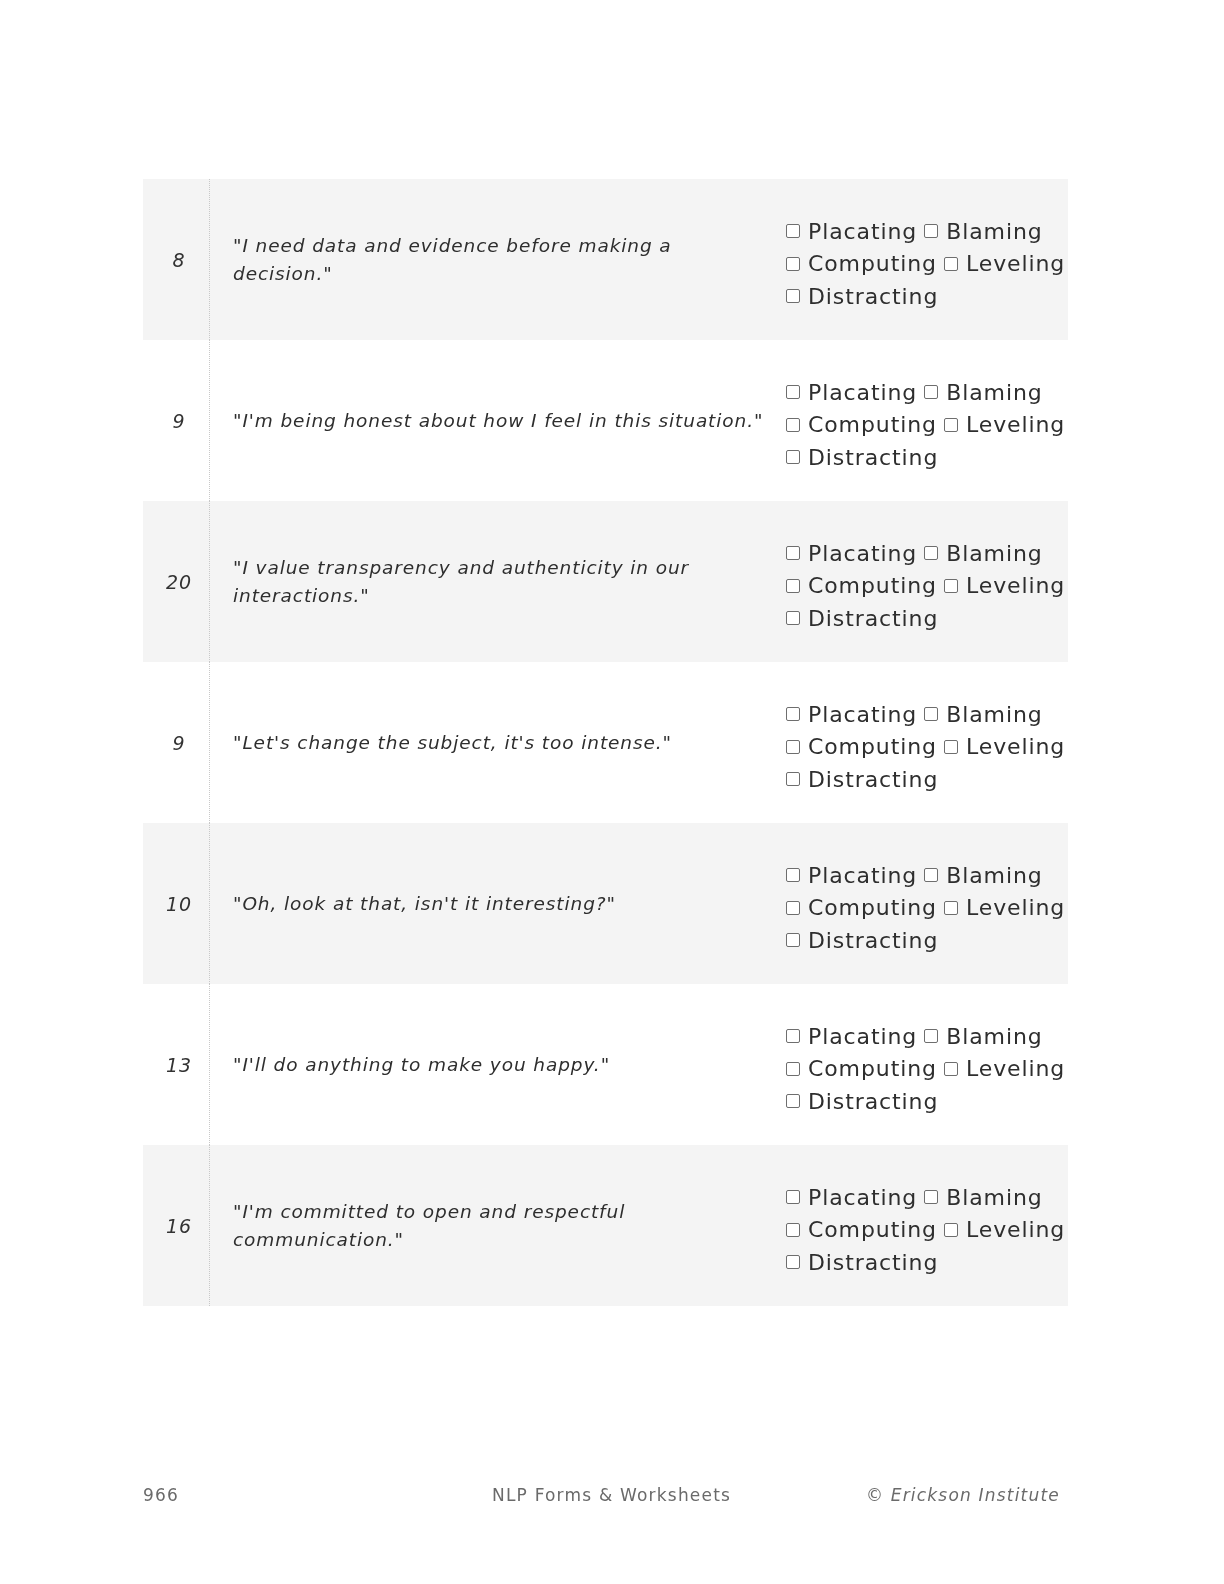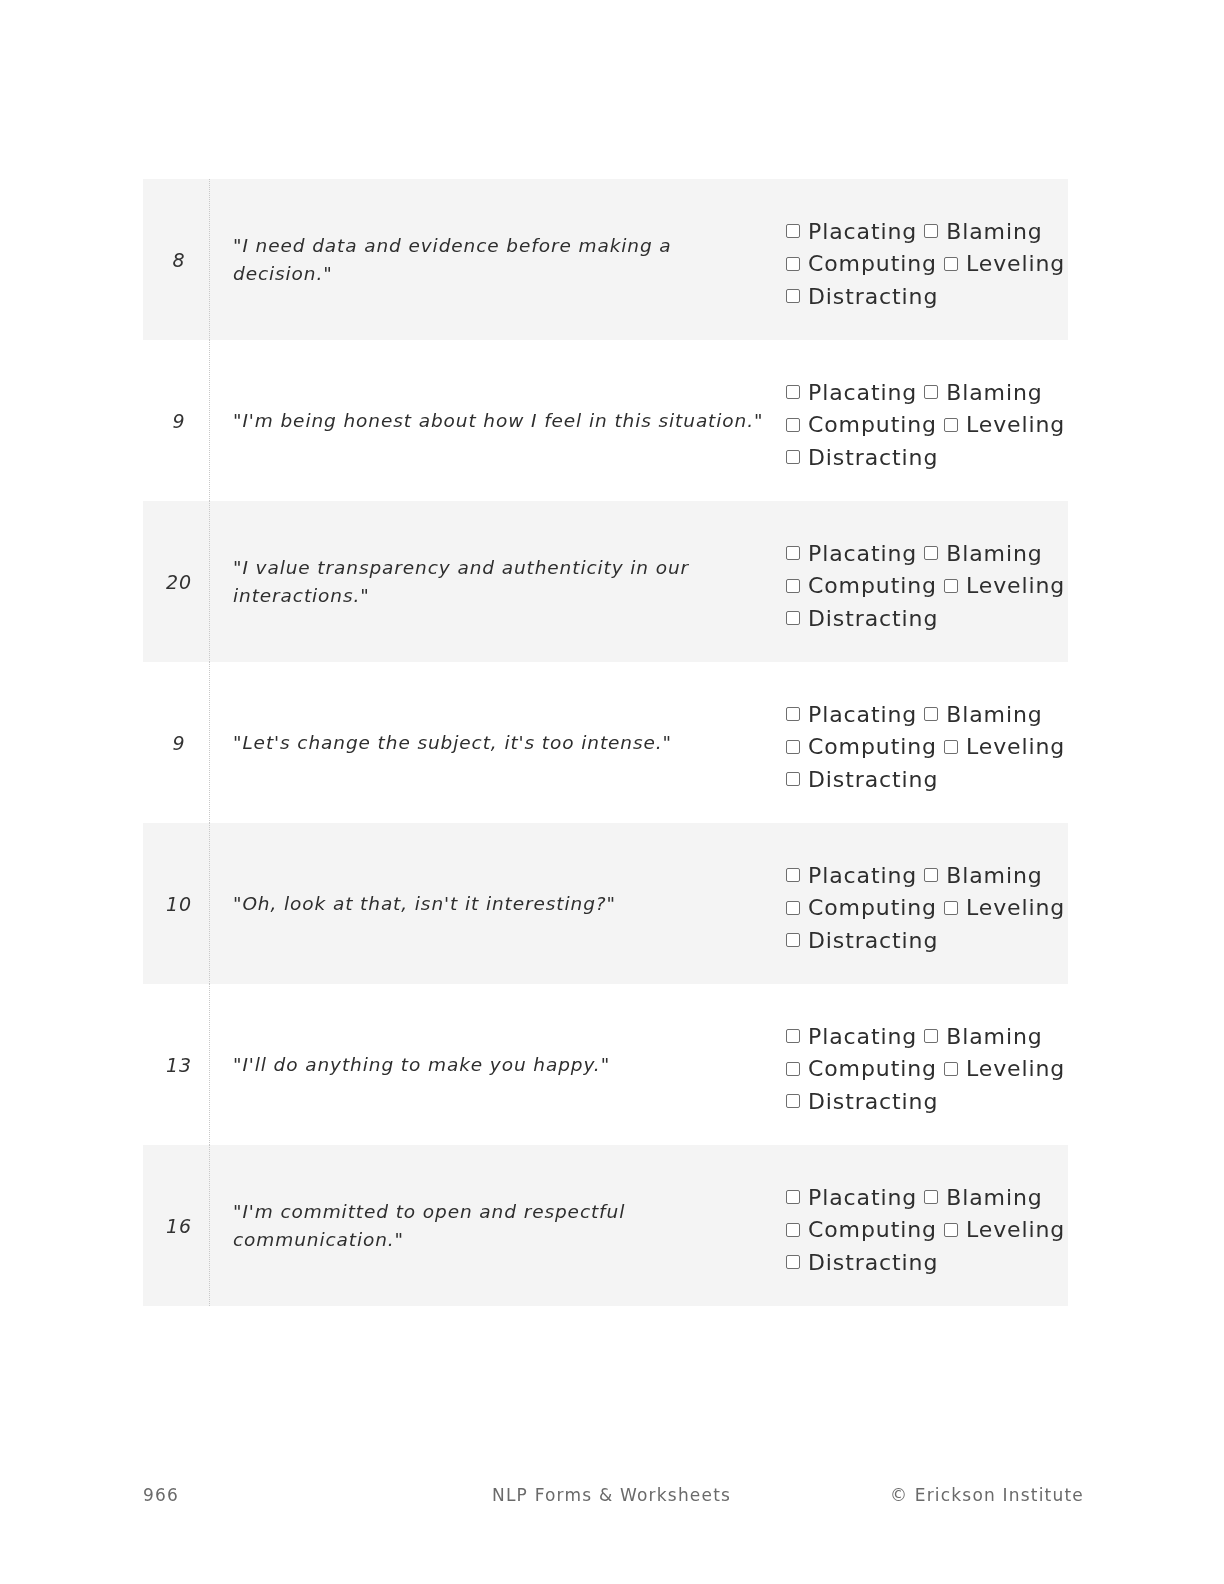--- a/index.html
+++ b/index.html
@@ -280,13 +280,13 @@
             <span>Distracting</span>
           </span>
       </div>
     </div>
   </div>
 
 </div>
 
 <div class="footer" style="left:143px;">966</div>
 <div class="footer" style="left:492px;">NLP Forms &amp; Worksheets</div>
-<div class="footer" style="right:140px;">© Erickson Institute</div>
+<div class="footer" style="right:164px;font-style:italic;">© Erickson Institute</div>
 
 </body></html>

